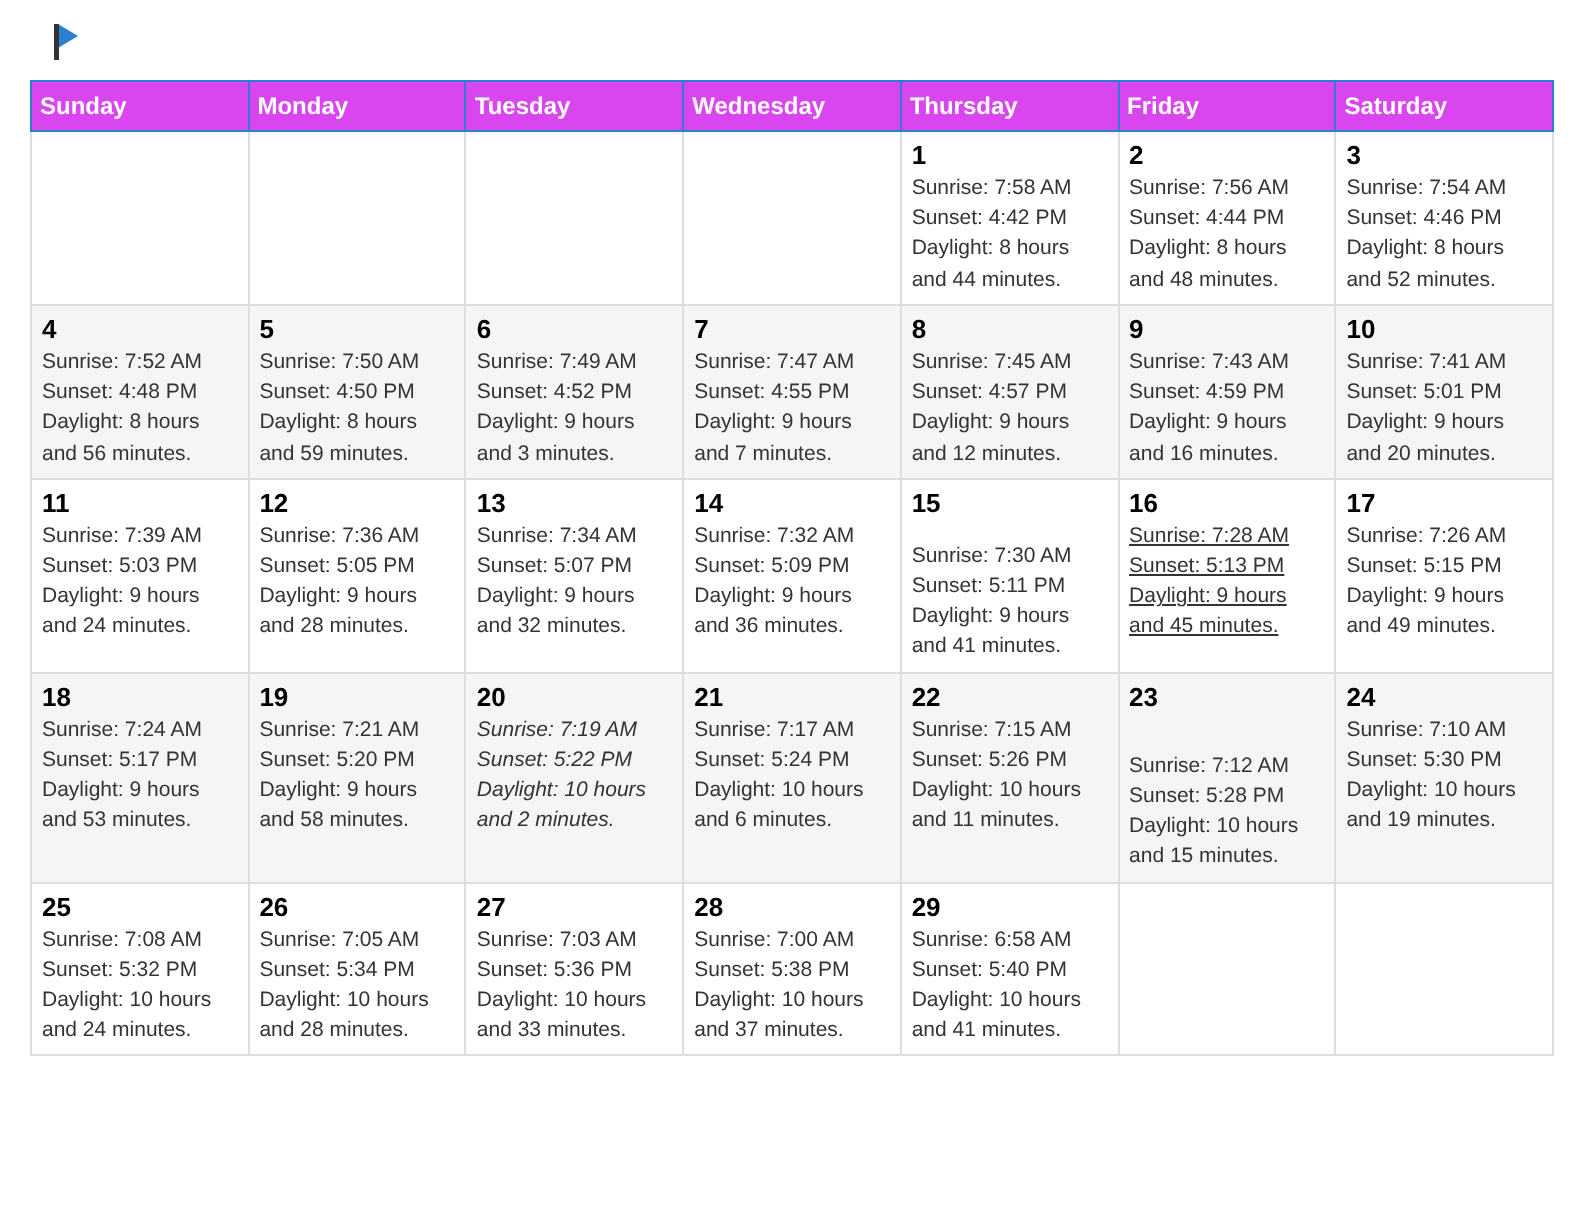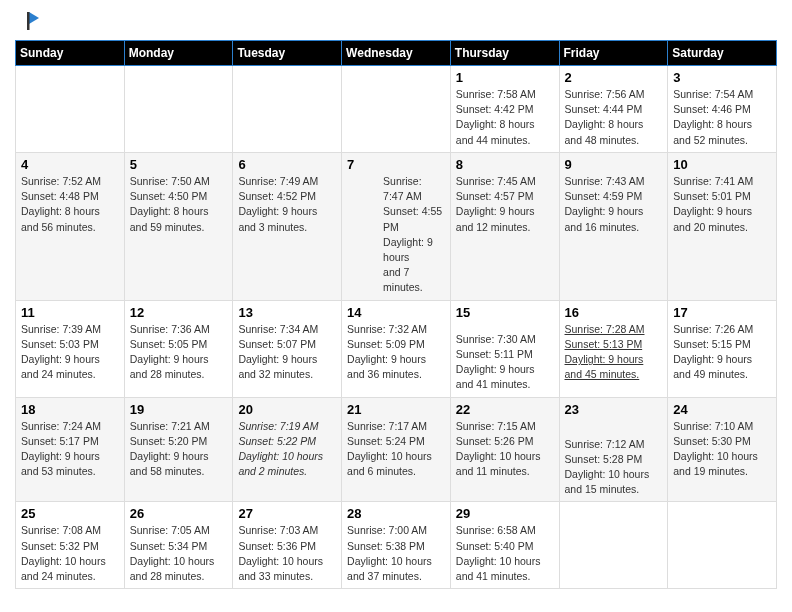--- a/index.html
+++ b/index.html
@@ -51,21 +51,21 @@
     .location {
       font-size: 15px;
       color: #555;
     }
     .calendar {
       width: 100%;
       border-collapse: collapse;
       font-size: 11px;
     }
     .calendar th {
-      background-color: #000000;
+      background-color: #d946ef;
       color: #fff;
       padding: 5px 4px;
       text-align: left;
       font-weight: bold;
       font-size: 12px;
       border: 1px solid #2b7fce;
     }
     .calendar td {
       border: 1px solid #ddd;
       vertical-align: top;
@@ -170,21 +170,21 @@
         </td>
         <td>
           <span class="day-number">6</span>
           <div class="day-info" style="white-space: pre-line;">Sunrise: 7:49 AM
 Sunset: 4:52 PM
 Daylight: 9 hours
 and 3 minutes.</div>
         </td>
         <td>
           <span class="day-number">7</span>
-          <div class="day-info" style="white-space: pre-line; margin-left: 36px;">Sunrise: 7:47 AM
+          <div class="day-info" style="white-space: pre-line;">Sunrise: 7:47 AM
 Sunset: 4:55 PM
 Daylight: 9 hours
 and 7 minutes.</div>
         </td>
         <td>
           <span class="day-number">8</span>
           <div class="day-info" style="white-space: pre-line;">Sunrise: 7:45 AM
 Sunset: 4:57 PM
 Daylight: 9 hours
 and 12 minutes.</div>

